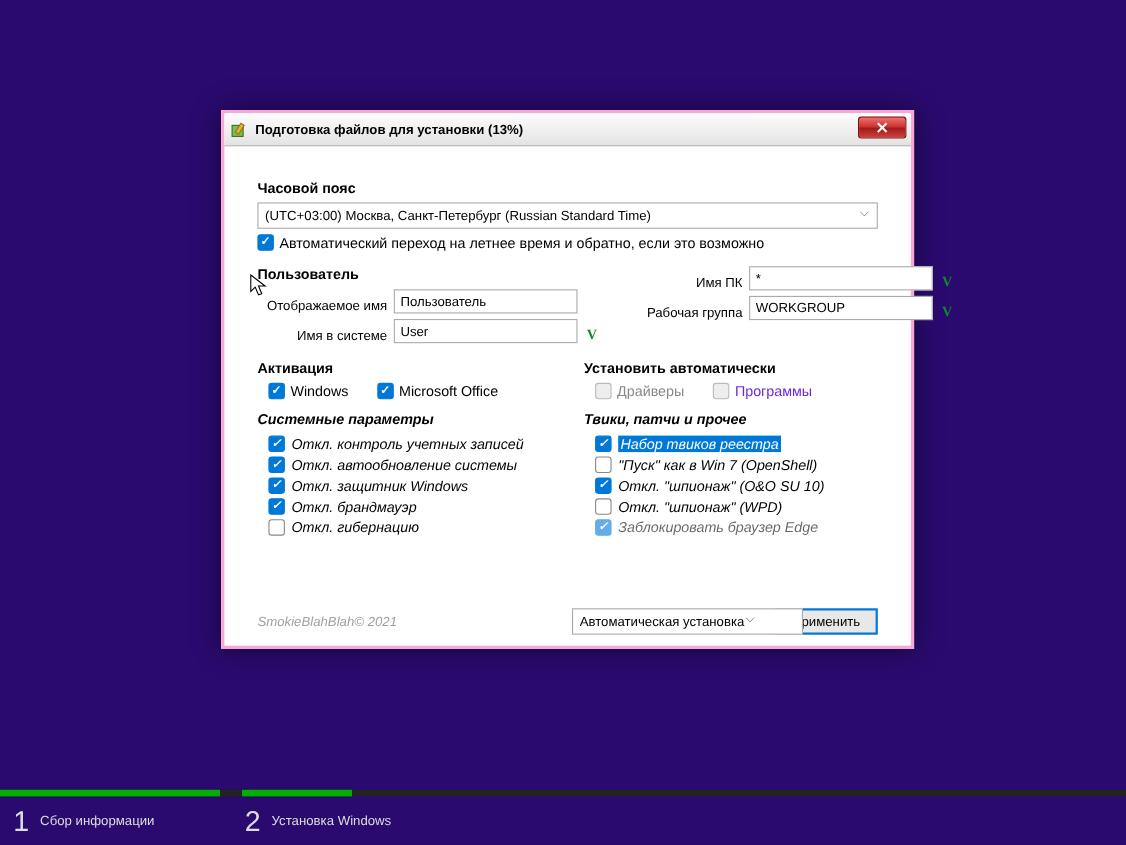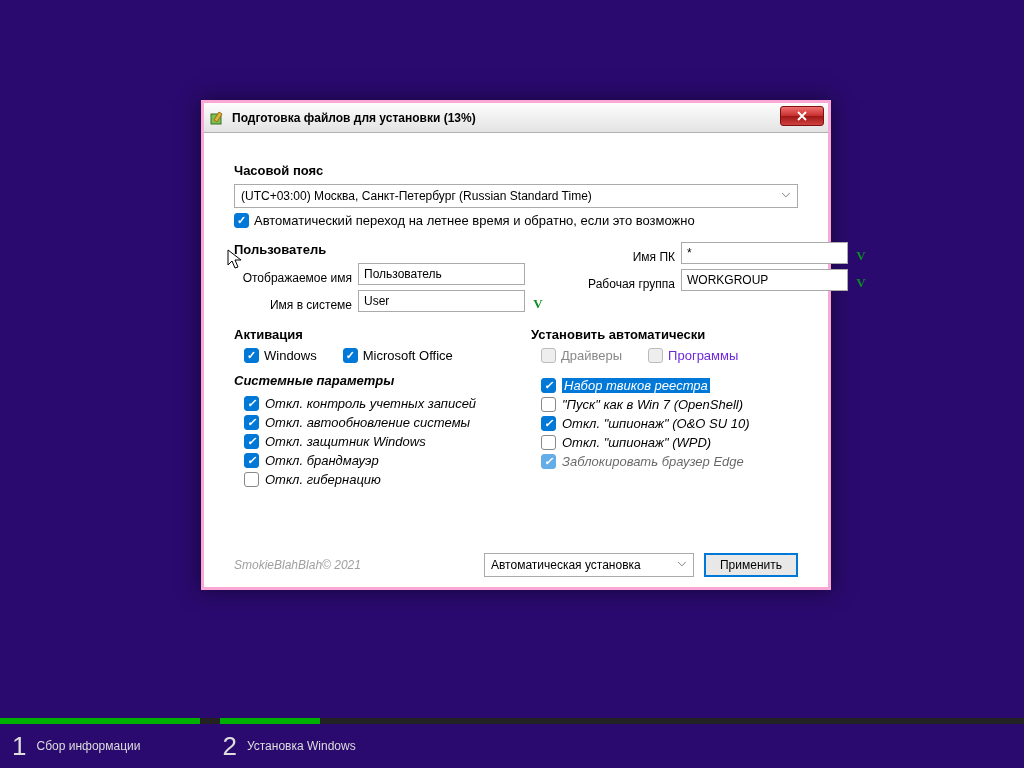--- a/index.html
+++ b/index.html
@@ -98,21 +98,21 @@
 }
 .scroll-col { flex: 1; overflow: hidden; font-style: italic; }
 .footer {
   display: flex; align-items: center; gap: 10px;
   padding-top: 14px; border-top: 0;
   margin-top: auto;
 }
 .copyright { color: #a0a0a0; font-style: italic; font-size: 12px; flex: 1; }
 .mode-select {
   width: 210px; height: 24px; padding: 2px 6px;
-  border: 1px solid #aaa; font-size: 12px;
+  border: 1px solid #aaa; font-size: 12px; margin-left: 36px;
 }
 .apply-btn {
   height: 24px; padding: 2px 14px;
   background: #e8e8e8;
   border: 2px solid #0078d7;
   font-size: 12px;
   cursor: pointer;
 }
 .act-row { display: flex; gap: 30px; margin-top: 2px; }
 .act-item { display: flex; align-items: center; gap: 5px; }
@@ -238,20 +238,21 @@
               <div class="chk on"></div>
               <span class="txt">Откл. брандмауэр</span>
             </div>
             <div class="opt-row">
               <div class="chk"></div>
               <span class="txt">Откл. гибернацию</span>
             </div>
           </div>
       </div>
       <div class="scroll-col">
+        <div class="section-label">Твики, патчи и прочее</div>
         <div class="opts" id="tweaks-list">
             <div class="opt-row">
               <div class="chk on"></div>
               <span class="txt hl">Набор твиков реестра</span>
             </div>
             <div class="opt-row">
               <div class="chk"></div>
               <span class="txt">"Пуск" как в Win 7 (OpenShell)</span>
             </div>
             <div class="opt-row">

